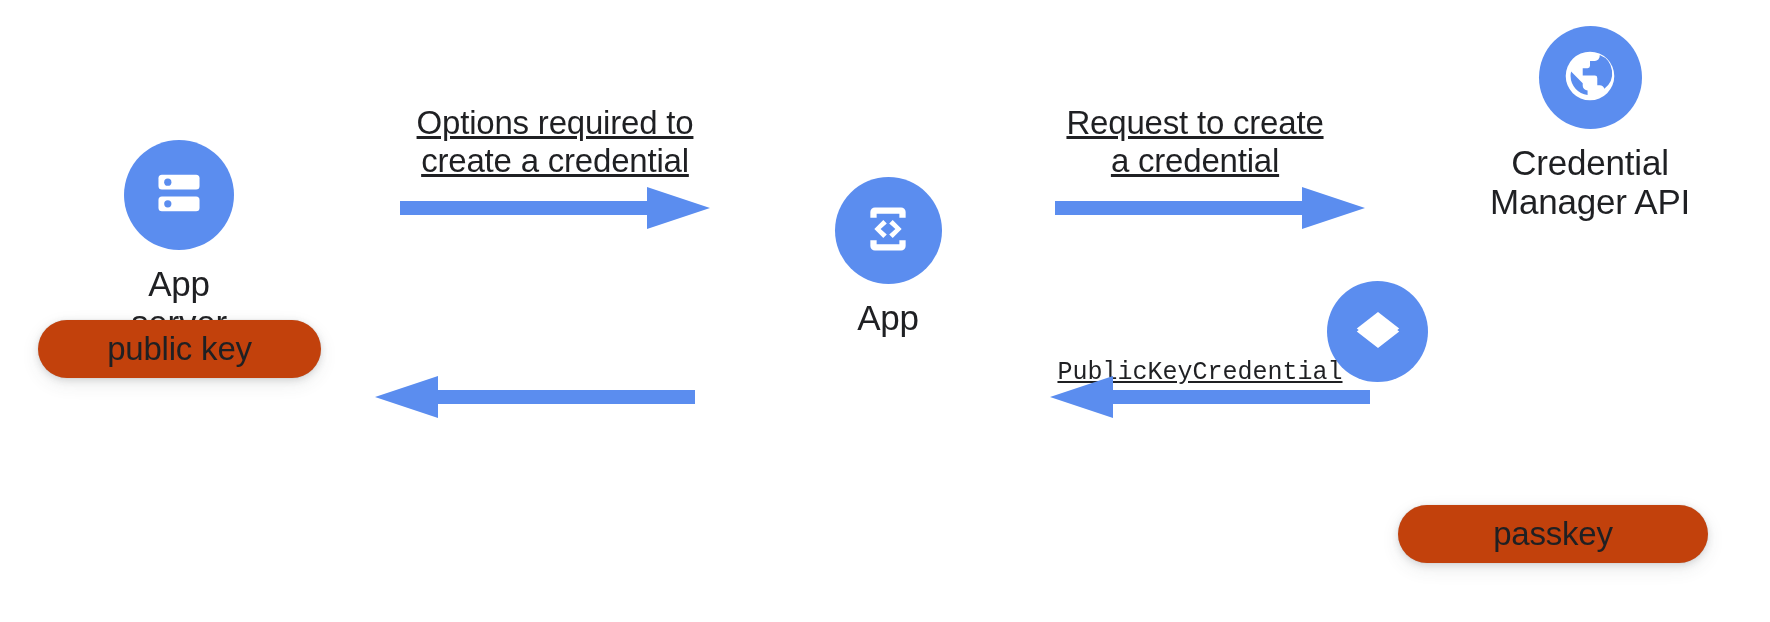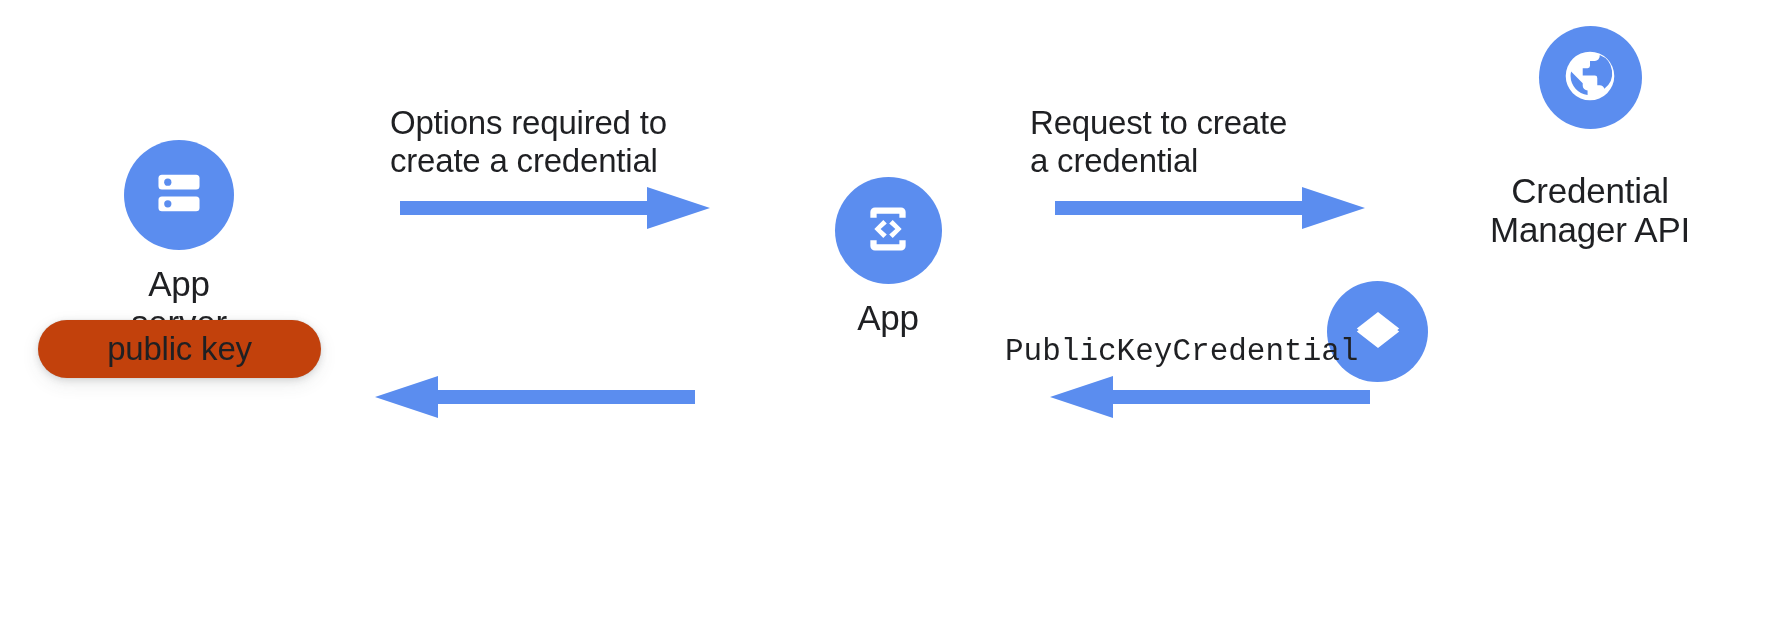--- a/index.html
+++ b/index.html
@@ -65,28 +65,30 @@
     position: absolute;
   }
   .arrow svg { display: block; }
 
   
   .arrow-label {
     position: absolute;
     font-size: 33px;
     line-height: 1.16;
     color: #1f2023;
-    text-align: left;
+    text-align: center;
     letter-spacing: -0.2px;
     white-space: pre-line;
+    text-decoration: underline;
   }
   .arrow-label.mono {
     font-family: "Liberation Mono", "DejaVu Sans Mono", monospace;
-    font-size: 31px;
+    font-size: 25px;
     letter-spacing: 0px;
+    margin-top: 24px;
   }
 </style>
 </head>
 <body>
 
 <div id="diagram">
 
   <div class="node" style="left:103px; top:140px; width:152px;">
     <div class="circle" style="width:110px; height:110px;">
       <span>
@@ -112,21 +114,21 @@
           <path d="M6.6 3.1h10.8a1.9 1.9 0 0 1 1.9 1.9v2.3h-2.6V5.7H7.3v1.6H4.7V5a1.9 1.9 0 0 1 1.9-1.9z" fill="#ffffff"></path>
           <path d="M6.6 20.9h10.8a1.9 1.9 0 0 0 1.9-1.9v-2.3h-2.6v1.6H7.3v-1.6H4.7V19a1.9 1.9 0 0 0 1.9 1.9z" fill="#ffffff"></path>
           <path d="M10.05 8.25 6.35 12l3.7 3.75 1.45-1.45L8.95 12l2.55-2.3z" fill="#ffffff"></path>
           <path d="M13.95 8.25 17.65 12l-3.7 3.75-1.45-1.45L15.05 12l-2.55-2.3z" fill="#ffffff"></path>
         </svg>
       </span>
     </div>
     <div class="node-label">App</div>
   </div>
 
-  <div class="node" style="left:1440px; top:26px; width:300px;gap:28px;">
+  <div class="node" style="left:1440px; top:26px; width:300px;">
     <div class="circle" style="width:103px; height:103px;">
       <span>
         <svg width="62" height="62" viewBox="0 0 24 24" aria-hidden="true">
           <path fill="#ffffff" d="M12 2.6A9.4 9.4 0 1 0 21.4 12 9.41 9.41 0 0 0 12 2.6zm-.94 16.73A7.53 7.53 0 0 1 4.48 12a7.6 7.6 0 0 1 .2-1.71l4.5 4.5v.94a1.88 1.88 0 0 0 1.88 1.88zm6.48-2.38a1.86 1.86 0 0 0-1.78-1.35h-.94v-2.82a.94.94 0 0 0-.94-.94H9.18V9h1.88a.94.94 0 0 0 .94-.94V6.18h1.88a1.88 1.88 0 0 0 1.88-1.88v-.39a7.51 7.51 0 0 1 1.78 13.04z"></path>
         </svg>
       </span>
     </div>
     <div class="node-label">Credential
 Manager API</div>
   </div>
@@ -135,20 +137,23 @@
     <div class="circle" style="width:101px; height:101px;">
       <span>
         <svg width="56" height="56" viewBox="0 0 24 24" aria-hidden="true">
           <path fill="#ffffff" d="M12 4.3 2.9 11.35 12 18.4l9.1-7.05z"></path>
           <path fill="#ffffff" d="M12 17.05 4.62 11.33 2.9 12.66 12 19.7l9.1-7.04-1.73-1.34z"></path>
         </svg>
       </span>
     </div>
   </div>
 
+  <div class="pill" style="left:1398px; top:505px; width:310px; height:58px;">
+    <span>passkey</span>
+  </div>
 
   <div class="arrow-label" style="left:390px; top:104px; width:330px;">Options required to
 create a credential</div>
   <div class="arrow" style="left:400px; top:187px;">
     <svg width="310" height="42" viewBox="0 0 310 42" aria-hidden="true">
       <path d="M0 14 H247 V0 L310 21 L247 42 V28 H0 Z" fill="#5b8def"></path>
     </svg>
   </div>
 
   <div class="arrow" style="left:375px; top:376px;">

